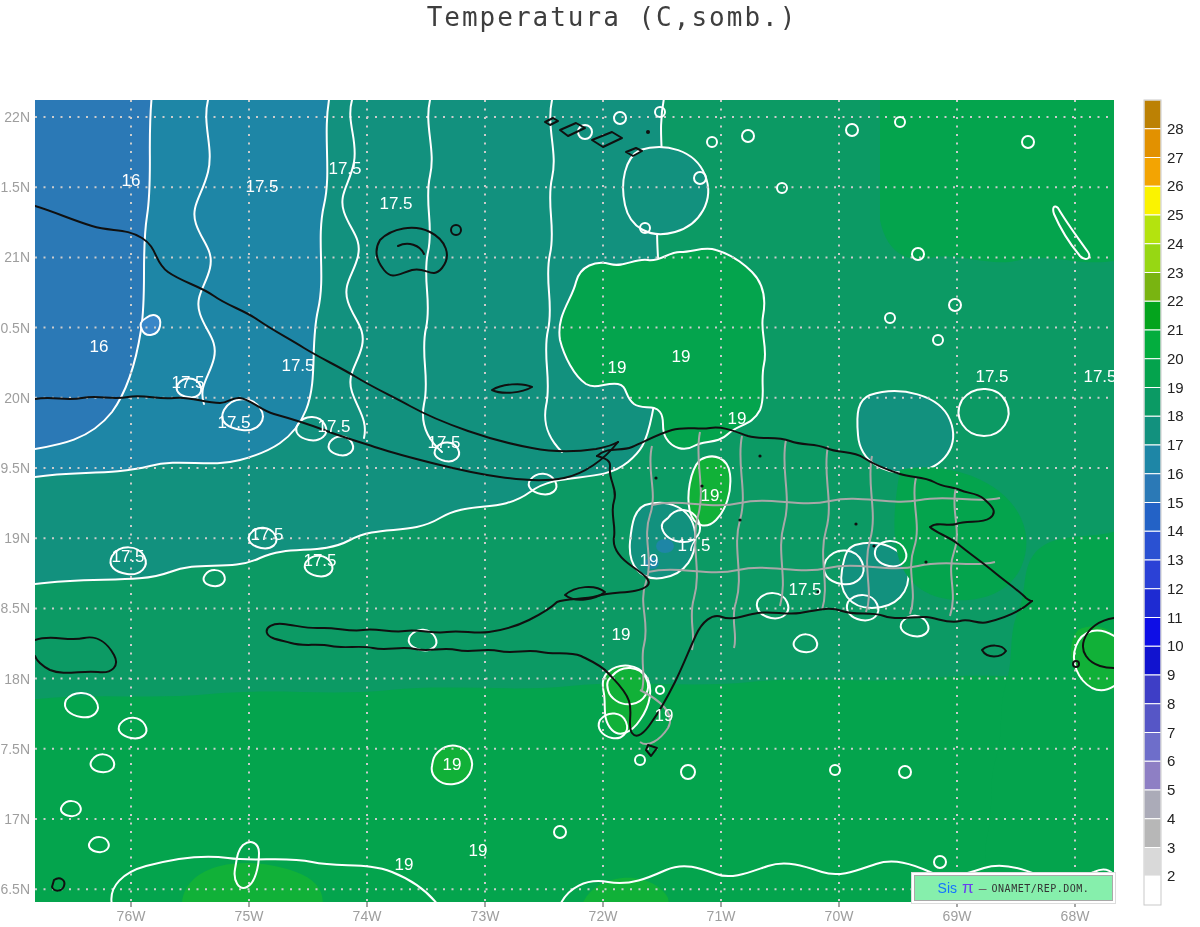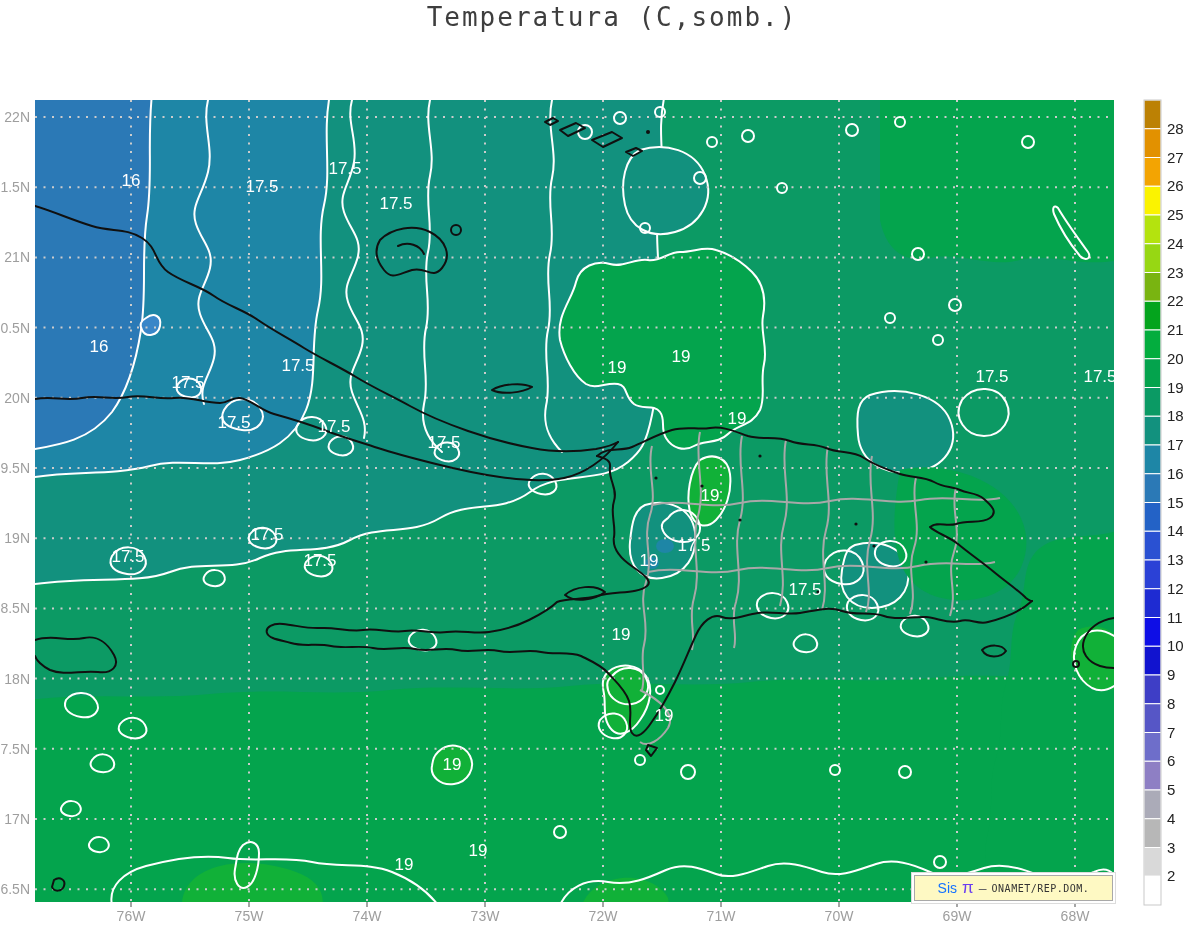--- a/index.html
+++ b/index.html
@@ -18,21 +18,21 @@
   .cbframe{stroke:#c9c9c9;fill:none;}
   .clabel{font:17px "Liberation Sans",sans-serif;fill:#fff;}
   .wline{stroke:#fff;stroke-width:2;stroke-linejoin:round;}
   .wc{stroke:#fff;stroke-width:2;fill:none;stroke-linejoin:round;stroke-linecap:round;}
   .coast{stroke:var(--coast);stroke-width:2;fill:none;stroke-linejoin:round;stroke-linecap:round;}
   .prov{stroke:var(--province);stroke-width:2;fill:none;stroke-linejoin:round;}
   .f-blue15{fill:var(--blue15);} .f-teal16{fill:var(--teal16);} .f-teal17{fill:var(--teal17);}
   .f-sea18{fill:var(--sea18);} .f-green19{fill:var(--green19);} .f-green20{fill:var(--green20);}
   .f-pond{fill:var(--pond);}
   .dot{fill:var(--coast);}
-  #wm{position:absolute;left:914px;top:875px;width:197px;height:24px;background:#fef9c3;
+  #wm{position:absolute;left:914px;top:875px;width:197px;height:24px;background:#86efac;
       border:1px solid #a9a9a9;box-shadow:0 0 0 2px #fff,0 0 0 3px #dcdcdc;
       display:flex;align-items:center;justify-content:center;gap:5px;font-size:14px;}
   #wm .sis{color:var(--brand_blue);}
   #wm .pi{color:var(--brand_pi);font-size:17px;line-height:14px;}
   #wm .sep{color:#666;}
   #wm .org{font-family:"DejaVu Sans Mono",monospace;font-size:10px;color:#333;letter-spacing:.5px;}
 </style>
 </head>
 <body>
 

